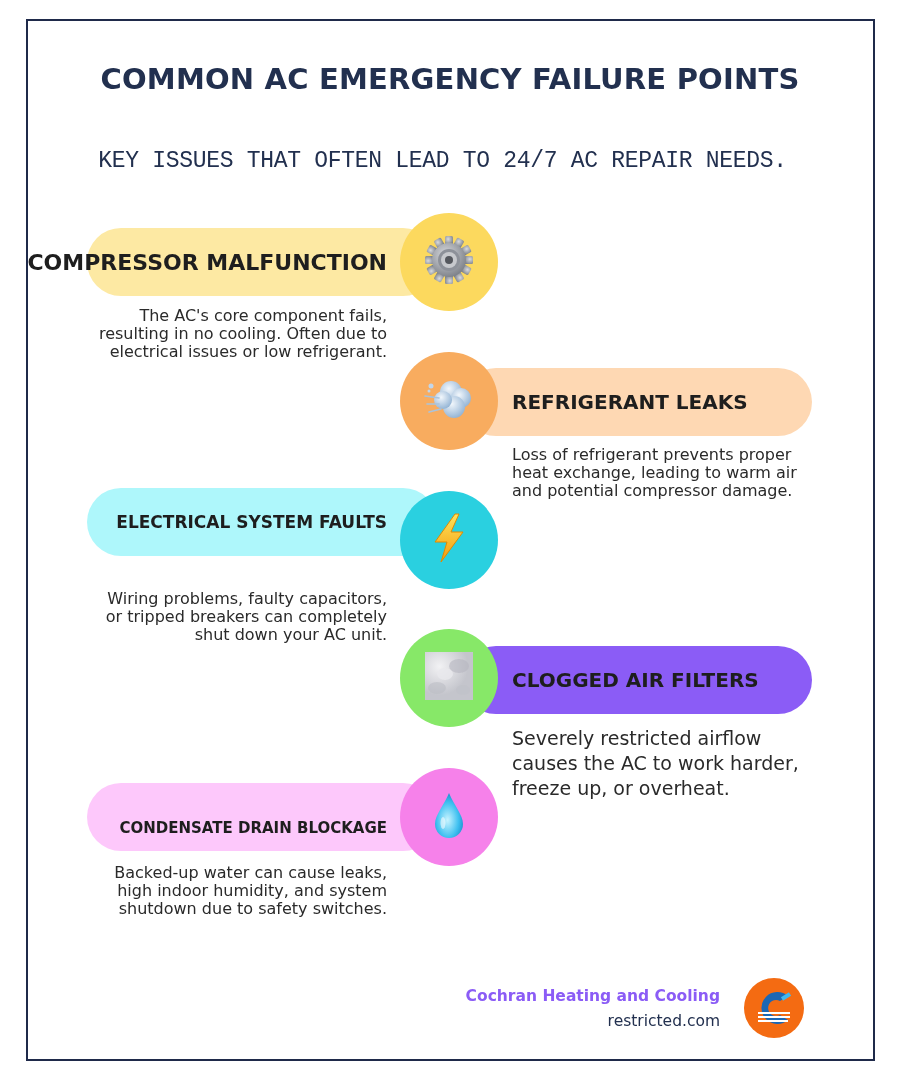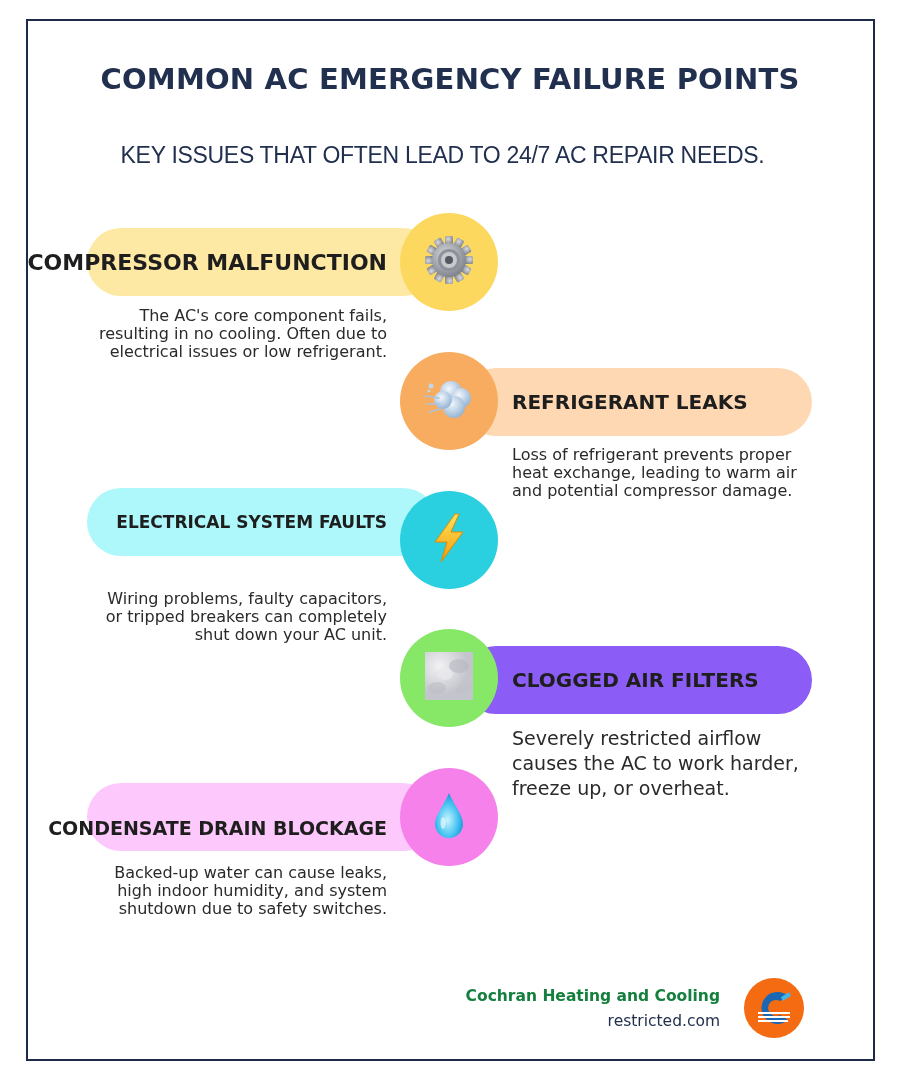--- a/index.html
+++ b/index.html
@@ -11,22 +11,22 @@
     .frame {
       position: absolute; left: 26px; top: 19px; width: 845px; height: 1038px;
       border: 2px solid #1f2a4a; box-sizing: content-box;
     }
     .title {
       position: absolute; left: 0; top: 62px; width: 900px; text-align: center;
       font-family: "DejaVu Sans", sans-serif; font-weight: bold; font-size: 29px;
       color: #22304f; letter-spacing: 0.2px;
     }
     .subtitle {
-      position: absolute; left: 0; top: 142px; width: 885px; text-align: center;
-      font-family: Liberation Sans, sans-serif; font-size: 23px; color: #22304f;
+      position: absolute; left: 0; top: 148px; width: 885px; text-align: center;
+      font-family: Liberation Mono, monospace; font-size: 23px; color: #22304f;
       letter-spacing: -0.3px;
     }
     .pill {
       position: absolute; height: 68px; border-radius: 34px;
       display: flex; align-items: center; box-sizing: border-box;
     }
     .pill.left { left: 87px; width: 350px; justify-content: flex-end; padding-right: 50px; }
     .pill.right { left: 462px; width: 350px; justify-content: flex-start; padding-left: 50px; }
     .pill-label {
       font-family: "DejaVu Sans", sans-serif; font-weight: bold; color: #1e1e1e;
@@ -39,21 +39,21 @@
     .desc {
       position: absolute; font-family: "DejaVu Sans", sans-serif; color: #2a2a2a;
       font-size: 16px; line-height: 18px;
     }
     .desc.left { right: 513px; width: 300px; text-align: right; }
     .desc.right { left: 512px; width: 300px; text-align: left; }
     .desc.big { font-size: 19px; line-height: 25px; }
 
     .footer-name {
       position: absolute; right: 180px; top: 987px; font-weight: bold; font-size: 15.5px;
-      color: #15803d; font-family: "DejaVu Sans", sans-serif; white-space: nowrap;
+      color: #8b5cf6; font-family: "DejaVu Sans", sans-serif; white-space: nowrap;
     }
     .footer-url {
       position: absolute; right: 180px; top: 1012px; font-size: 15.5px;
       color: #22304f; font-family: "DejaVu Sans", sans-serif; white-space: nowrap;
     }
     .logo {
       position: absolute; left: 744px; top: 978px; width: 60px; height: 60px;
       border-radius: 50%; background: #f46b12; overflow: hidden;
     }
   </style>
@@ -166,21 +166,21 @@
       <ellipse cx="34" cy="14" rx="10" ry="7" fill="#b5b6bf" opacity="0.6"></ellipse>
       <ellipse cx="12" cy="36" rx="9" ry="6" fill="#babbc3" opacity="0.55"></ellipse>
       <ellipse cx="20" cy="22" rx="8" ry="6" fill="#e8e8ec" opacity="0.8"></ellipse>
       <ellipse cx="38" cy="38" rx="7" ry="5" fill="#c0c1c8" opacity="0.6"></ellipse>
     </svg>
   </span>
 </div>
 <div class="desc right big" style="top:726px;">Severely restricted airflow causes the AC to work harder, freeze up, or overheat.</div>
 
 <div class="pill left" style="top:783px;background:#fdc8fb;">
-  <span class="pill-label" style="font-size:19px;margin-top:22px;">CONDENSATE DRAIN BLOCKAGE</span>
+  <span class="pill-label" style="font-size:15px;margin-top:22px;">CONDENSATE DRAIN BLOCKAGE</span>
 </div>
 <div class="circle" style="top:768px;background:#f681ea;">
   <span>
     <svg width="34" height="48" viewBox="0 0 34 48">
       <defs>
         <radialGradient id="dg" cx="45%" cy="60%" r="65%">
           <stop offset="0" stop-color="#c8f4ff"></stop>
           <stop offset="0.6" stop-color="#3fc0f0"></stop>
           <stop offset="1" stop-color="#1486c8"></stop>
         </radialGradient>

